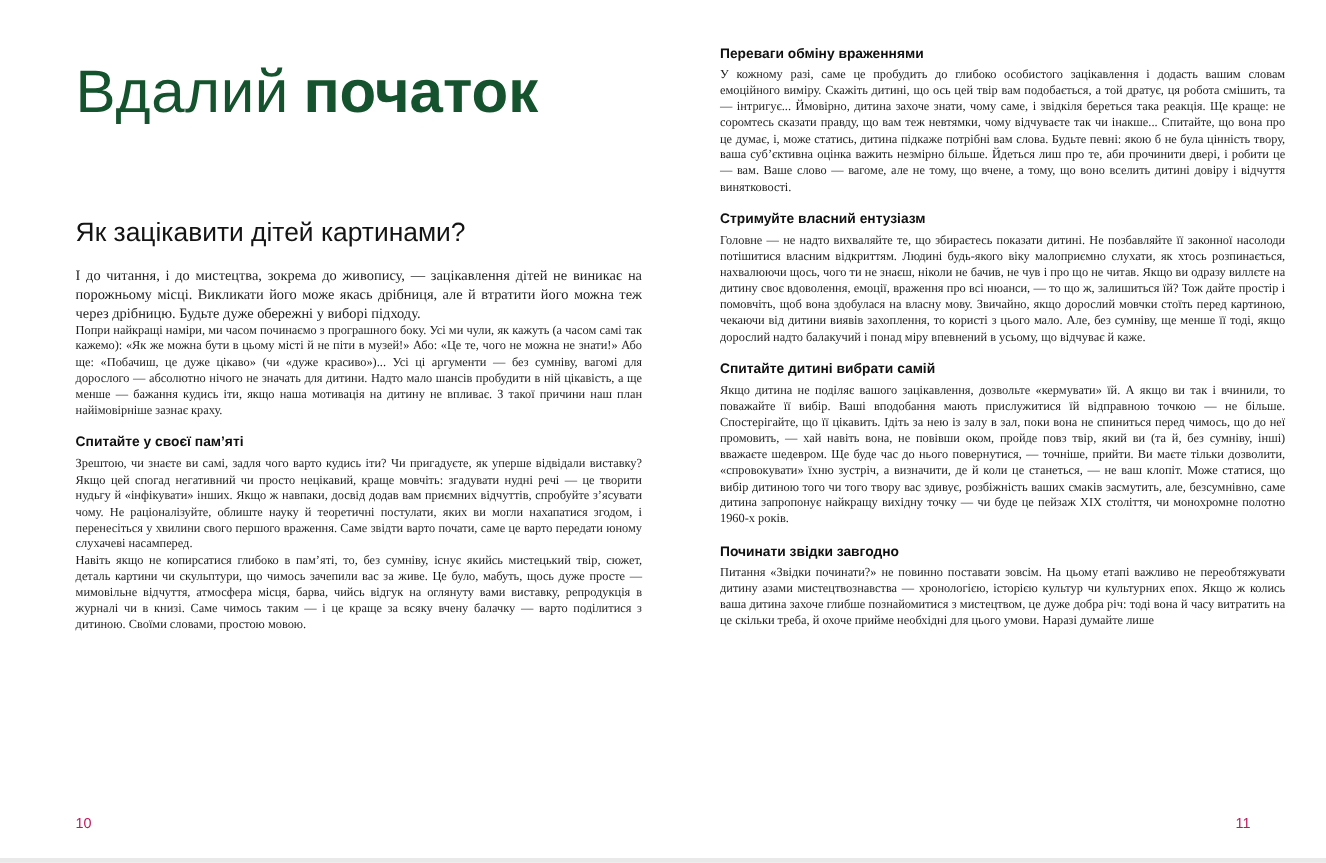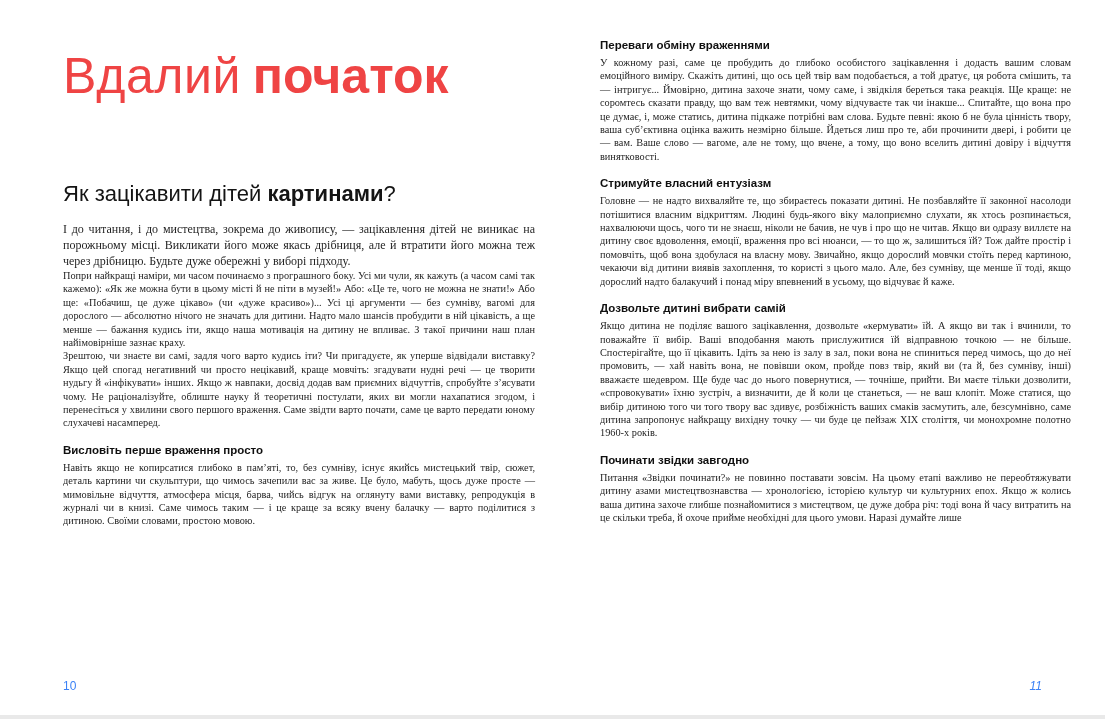--- a/index.html
+++ b/index.html
@@ -35,34 +35,34 @@
     width: 553px;
     padding: 38px 34px 0 48px;
   }
   .chapter-title {
     margin: 0;
     font-family: "Liberation Sans", sans-serif;
     font-size: 50px;
     line-height: 1.05;
     font-weight: 400;
     letter-spacing: 0.5px;
-    color: #ef4444;
+    color: #14532d;
     white-space: nowrap;
   }
   .chapter-title .t-light { font-weight: 400; margin-right: 12px; }
   .chapter-title .t-bold  { font-weight: 800; letter-spacing: 0; }
   .subtitle {
     margin: 78px 0 0 0;
     font-family: "Liberation Sans", sans-serif;
     font-size: 22px;
     line-height: 1.2;
     font-weight: 400;
     color: #141414;
   }
-  .subtitle .s-bold { font-weight: 700; }
+  .subtitle .s-bold { font-weight: 400; }
   .intro {
     margin: 14px 0 0 0;
     font-size: 12px;
     line-height: 16px;
     text-align: justify;
     hyphens: auto;
   }
   .section h3 {
     margin: 13px 0 4px 0;
     font-family: "Liberation Sans", sans-serif;
@@ -77,24 +77,24 @@
     font-size: 10.3px;
     line-height: 13.4px;
     text-align: justify;
     hyphens: auto;
   }
   .page-number {
     position: absolute;
     bottom: 26px;
     font-family: "Liberation Sans", sans-serif;
     font-size: 12px;
-    color: #3b82f6;
+    color: #be185d;
   }
   .page-number-left  { left: 63px; }
-  .page-number-right { right: 63px; font-style: italic; }
+  .page-number-right { right: 63px; }
   .bottom-edge {
     position: absolute;
     left: 0;
     bottom: 0;
     width: 1105px;
     height: 4px;
     background: #e9e9e9;
   }
 </style>
 </head>
@@ -111,45 +111,45 @@
       <span>Як зацікавити дітей </span><span class="s-bold">картинами</span><span>?</span>
     </h2>
 
     <p class="intro">І до читання, і до мистецтва, зокрема до живопису, — зацікавлення дітей не виникає на порожньому місці. Викликати його може якась дрібниця, але й втратити його можна теж через дрібницю. Будьте дуже обережні у виборі підходу.</p>
 
     <div class="section">
       <p>Попри найкращі наміри, ми часом починаємо з програшного боку. Усі ми чули, як кажуть (а часом самі так кажемо): «Як же можна бути в цьому місті й не піти в музей!» Або: «Це те, чого не можна не знати!» Або ще: «Побачиш, це дуже цікаво» (чи «дуже красиво»)... Усі ці аргументи — без сумніву, вагомі для дорослого — абсолютно нічого не значать для дитини. Надто мало шансів пробудити в ній цікавість, а ще менше — бажання кудись іти, якщо наша мотивація на дитину не впливає. З такої причини наш план найімовірніше зазнає краху.</p>
     </div>
 
     <div class="section">
+      <h3>Спитайте у своєї пам’яті</h3>
       <p>Зрештою, чи знаєте ви самі, задля чого варто кудись іти? Чи пригадуєте, як уперше відвідали виставку? Якщо цей спогад негативний чи просто нецікавий, краще мовчіть: згадувати нудні речі — це творити нудьгу й «інфікувати» інших. Якщо ж навпаки, досвід додав вам приємних відчуттів, спробуйте з’ясувати чому. Не раціоналізуйте, облиште науку й теоретичні постулати, яких ви могли нахапатися згодом, і перенесіться у хвилини свого першого враження. Саме звідти варто почати, саме це варто передати юному слухачеві насамперед.</p>
     </div>
 
     <div class="section">
-      <h3>Висловіть перше враження просто</h3>
       <p>Навіть якщо не копирсатися глибоко в пам’яті, то, без сумніву, існує якийсь мистецький твір, сюжет, деталь картини чи скульптури, що чимось зачепили вас за живе. Це було, мабуть, щось дуже просте — мимовільне відчуття, атмосфера місця, барва, чийсь відгук на оглянуту вами виставку, репродукція в журналі чи в книзі. Саме чимось таким — і це краще за всяку вчену балачку — варто поділитися з дитиною. Своїми словами, простою мовою.</p>
     </div>
 
     <div class="page-number page-number-left">10</div>
   </div>
 
   <div class="page page-right">
 
     <div class="section">
       <h3>Переваги обміну враженнями</h3>
       <p>У кожному разі, саме це пробудить до глибоко особистого зацікавлення і додасть вашим словам емоційного виміру. Скажіть дитині, що ось цей твір вам подобається, а той дратує, ця робота смішить, та — інтригує... Ймовірно, дитина захоче знати, чому саме, і звідкіля береться така реакція. Ще краще: не соромтесь сказати правду, що вам теж невтямки, чому відчуваєте так чи інакше... Спитайте, що вона про це думає, і, може статись, дитина підкаже потрібні вам слова. Будьте певні: якою б не була цінність твору, ваша суб’єктивна оцінка важить незмірно більше. Йдеться лиш про те, аби прочинити двері, і робити це — вам. Ваше слово — вагоме, але не тому, що вчене, а тому, що воно вселить дитині довіру і відчуття винятковості.</p>
     </div>
 
     <div class="section">
       <h3>Стримуйте власний ентузіазм</h3>
       <p>Головне — не надто вихваляйте те, що збираєтесь показати дитині. Не позбавляйте її законної насолоди потішитися власним відкриттям. Людині будь-якого віку малоприємно слухати, як хтось розпинається, нахвалюючи щось, чого ти не знаєш, ніколи не бачив, не чув і про що не читав. Якщо ви одразу виллєте на дитину своє вдоволення, емоції, враження про всі нюанси, — то що ж, залишиться їй? Тож дайте простір і помовчіть, щоб вона здобулася на власну мову. Звичайно, якщо дорослий мовчки стоїть перед картиною, чекаючи від дитини виявів захоплення, то користі з цього мало. Але, без сумніву, ще менше її тоді, якщо дорослий надто балакучий і понад міру впевнений в усьому, що відчуває й каже.</p>
     </div>
 
     <div class="section">
-      <h3>Дозвольте дитині вибрати самій</h3>
+      <h3>Спитайте дитині вибрати самій</h3>
       <p>Якщо дитина не поділяє вашого зацікавлення, дозвольте «кермувати» їй. А якщо ви так і вчинили, то поважайте її вибір. Ваші вподобання мають прислужитися їй відправною точкою — не більше. Спостерігайте, що її цікавить. Ідіть за нею із залу в зал, поки вона не спиниться перед чимось, що до неї промовить, — хай навіть вона, не повівши оком, пройде повз твір, який ви (та й, без сумніву, інші) вважаєте шедевром. Ще буде час до нього повернутися, — точніше, прийти. Ви маєте тільки дозволити, «спровокувати» їхню зустріч, а визначити, де й коли це станеться, — не ваш клопіт. Може статися, що вибір дитиною того чи того твору вас здивує, розбіжність ваших смаків засмутить, але, безсумнівно, саме дитина запропонує найкращу вихідну точку — чи буде це пейзаж XIX століття, чи монохромне полотно 1960-х років.</p>
     </div>
 
     <div class="section">
       <h3>Починати звідки завгодно</h3>
       <p>Питання «Звідки починати?» не повинно поставати зовсім. На цьому етапі важливо не переобтяжувати дитину азами мистецтвознавства — хронологією, історією культур чи культурних епох. Якщо ж колись ваша дитина захоче глибше познайомитися з мистецтвом, це дуже добра річ: тоді вона й часу витратить на це скільки треба, й охоче прийме необхідні для цього умови. Наразі думайте лише</p>
     </div>
 
     <div class="page-number page-number-right">11</div>
   </div>

